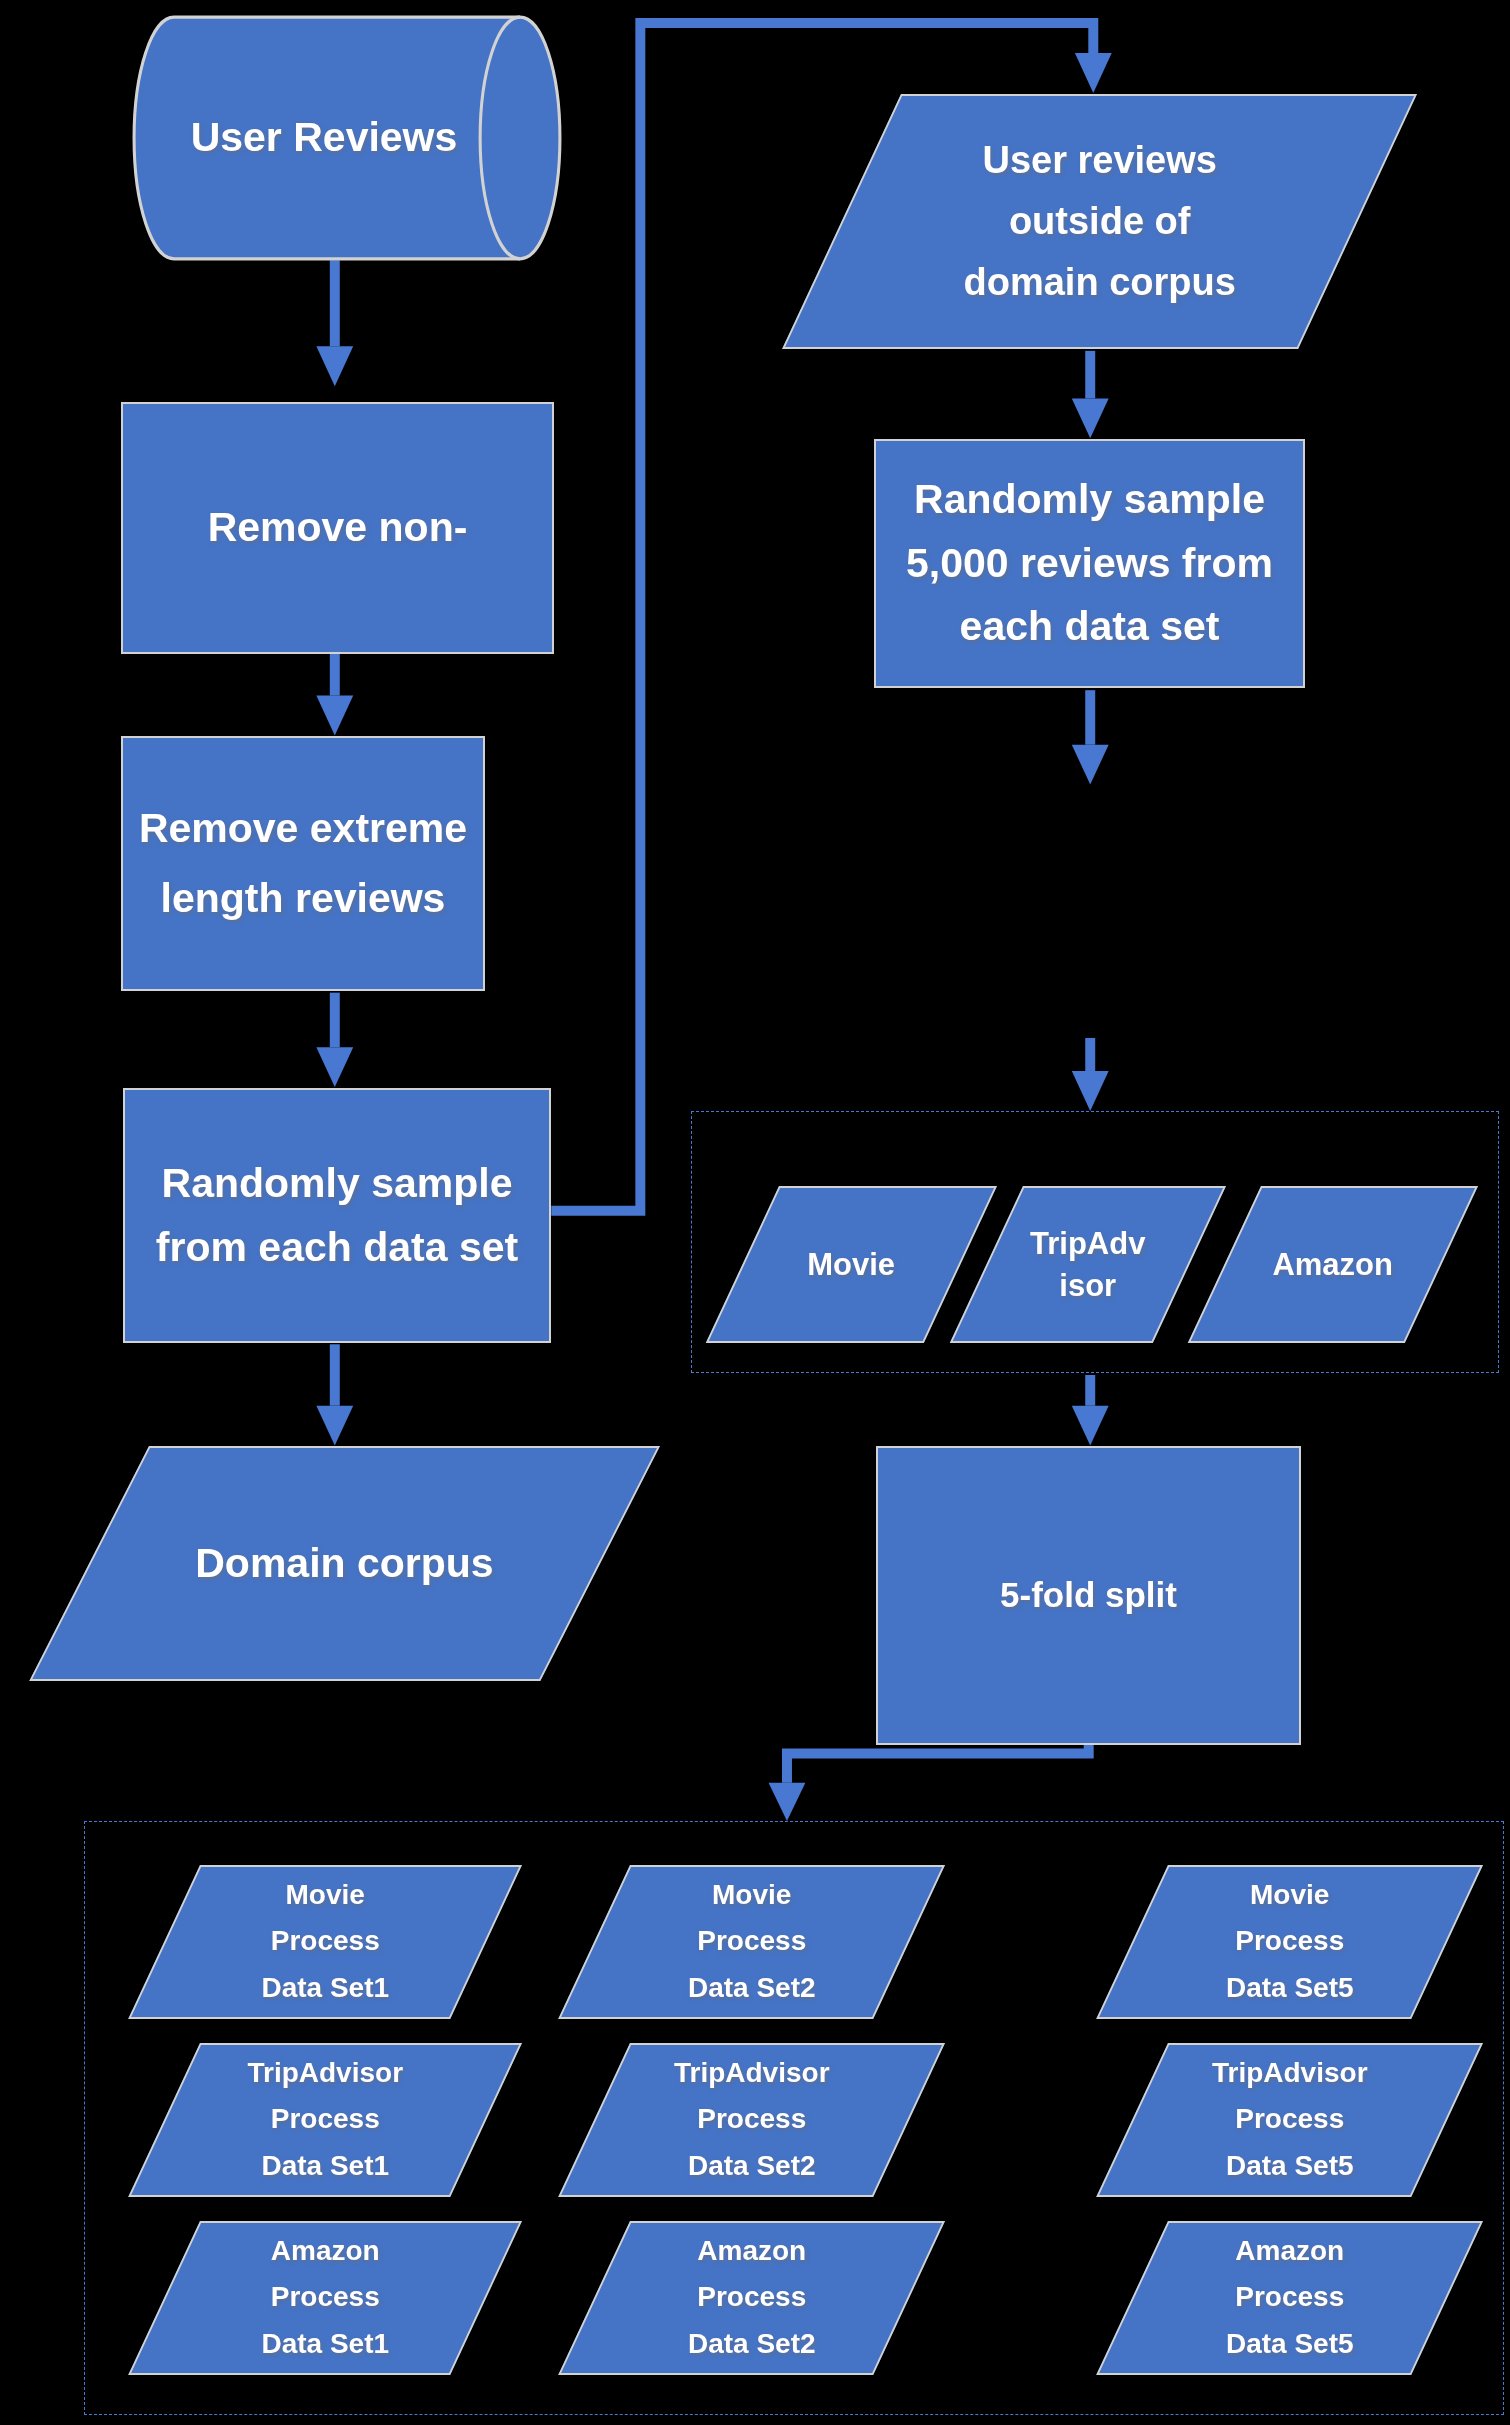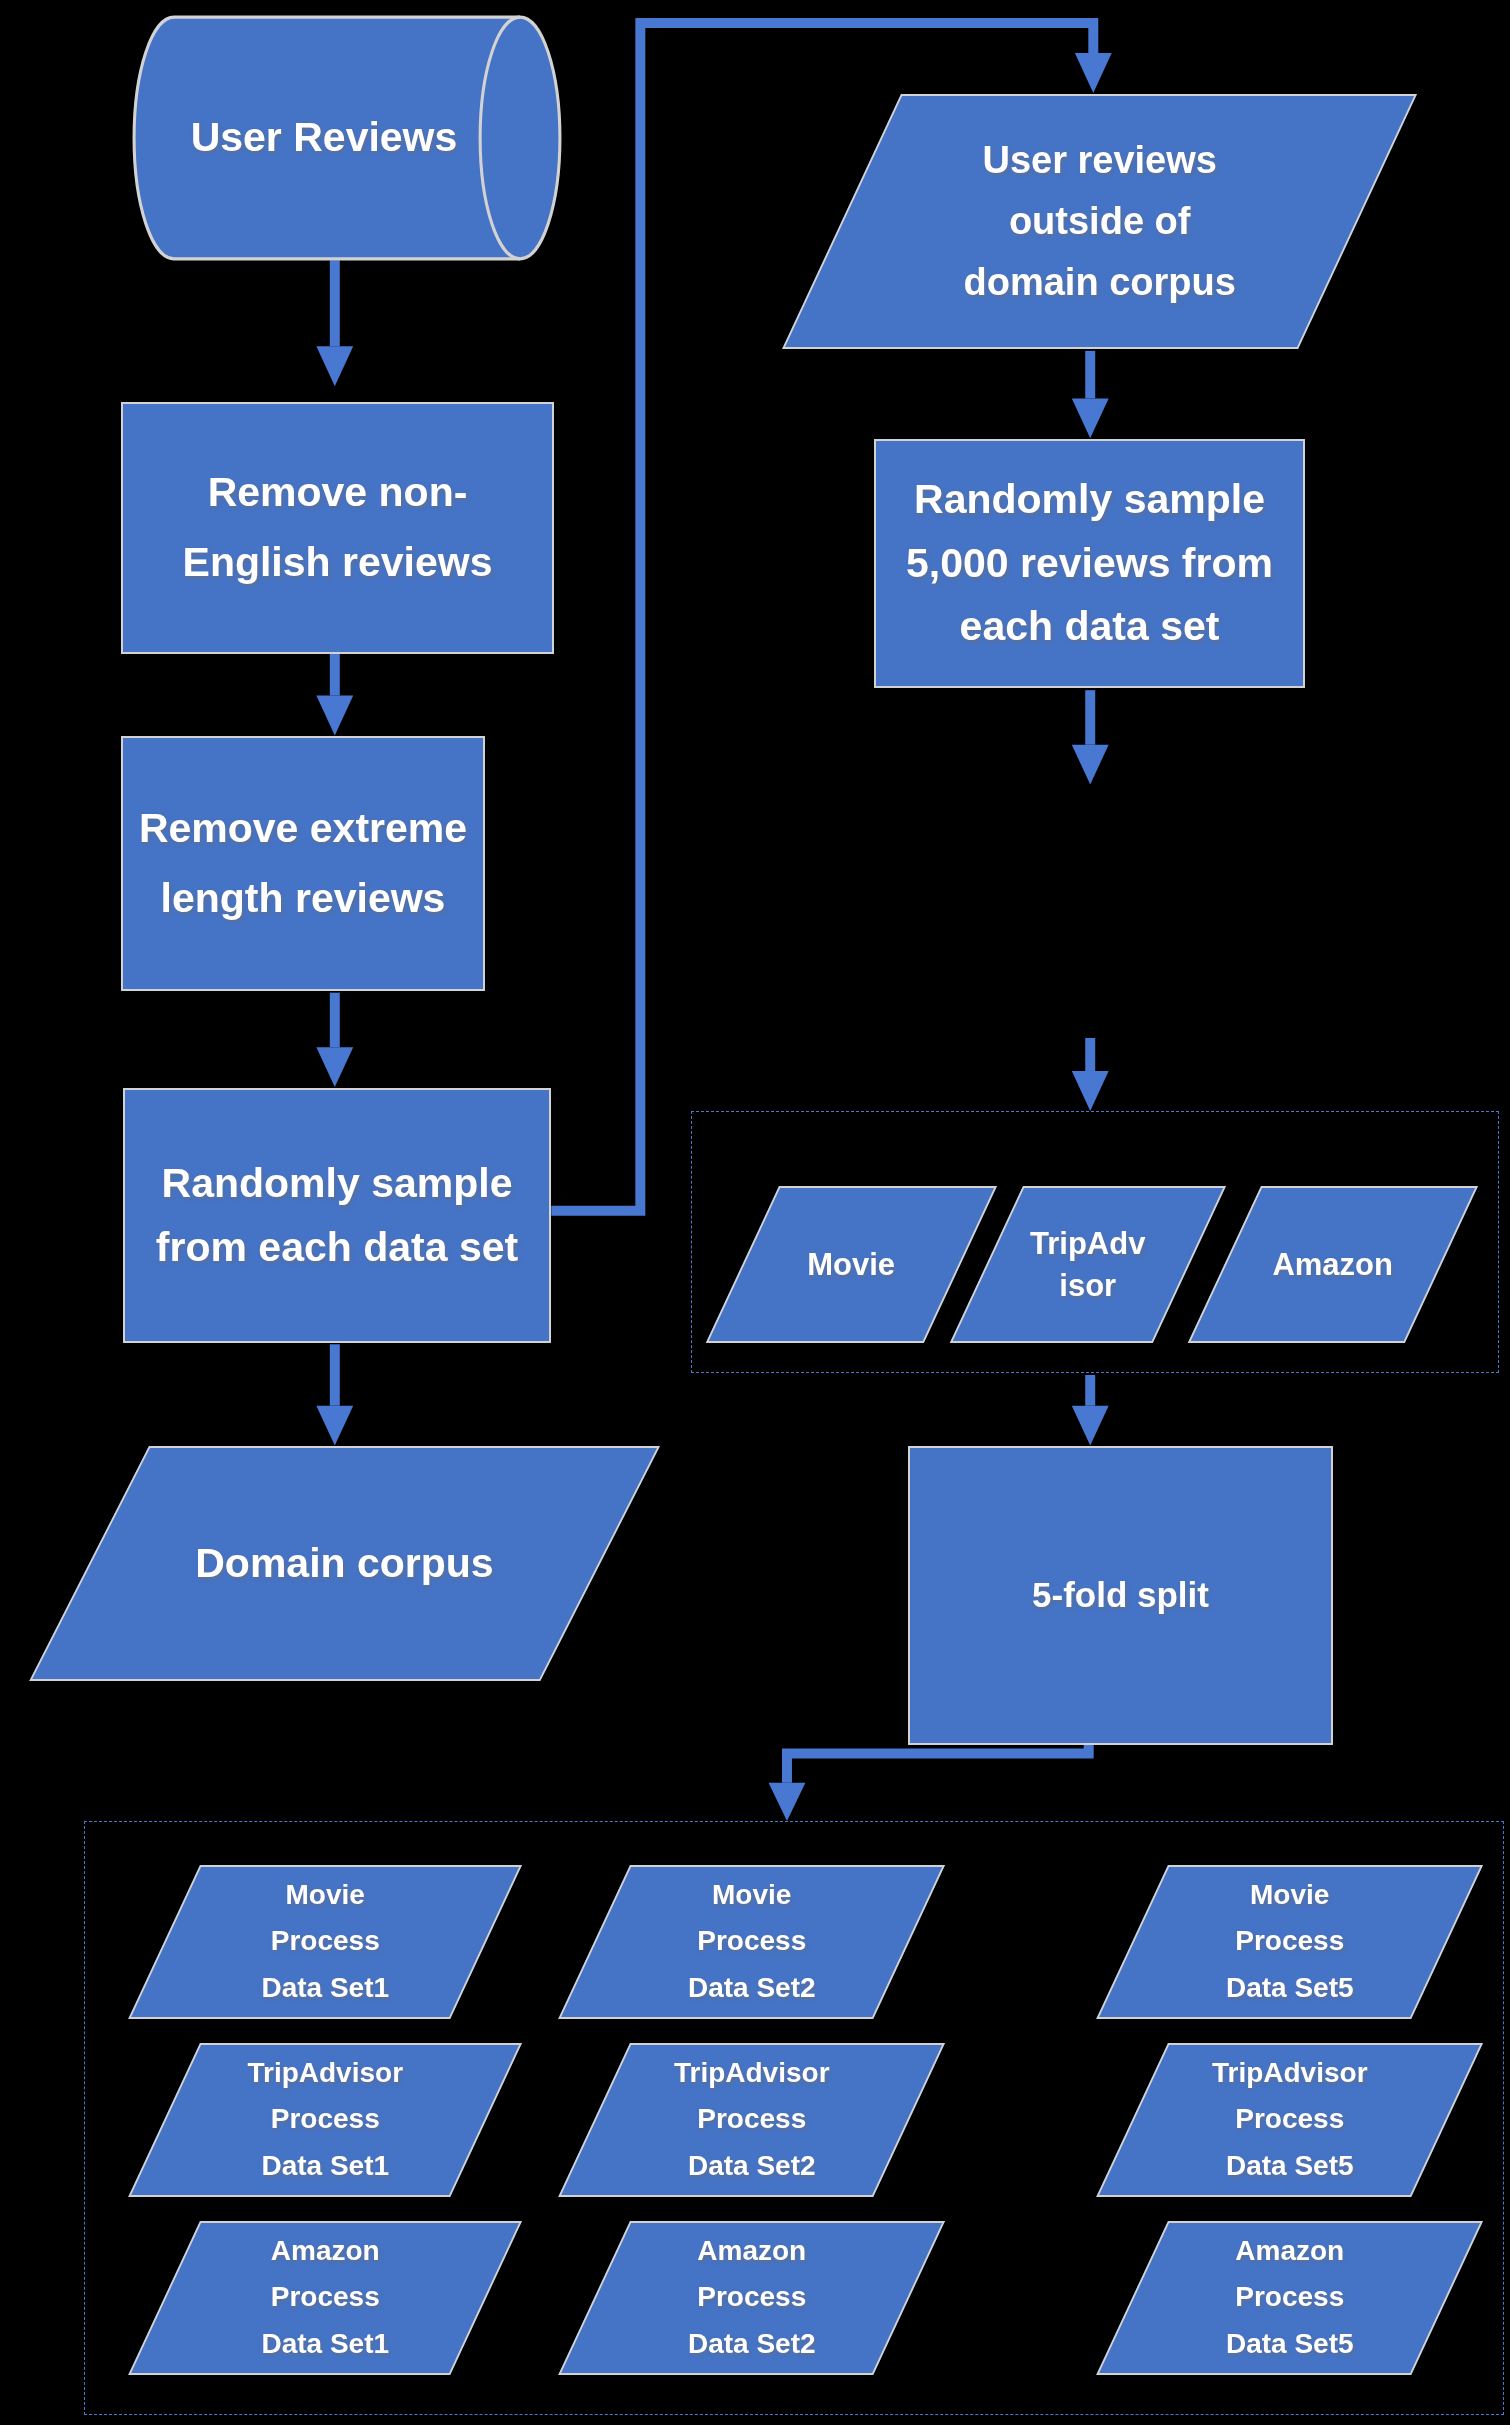--- a/index.html
+++ b/index.html
@@ -84,21 +84,20 @@
     <div class="cyl-text">
       <div class="txt">
         <span class="ln">User Reviews</span>
       </div>
     </div>
   </div>
 
   <div class="shape big shadowed" style="left:121px;top:402px;width:433px;height:252px;">
     <div class="txt">
       <span class="ln">Remove non-</span>
-      <span class="ln">English reviews</span>
     </div>
   </div>
 
   <div class="shape big shadowed" style="left:121px;top:736px;width:364px;height:255px;">
     <div class="txt">
       <span class="ln">Remove extreme</span>
       <span class="ln">length reviews</span>
     </div>
   </div>
 
@@ -144,21 +143,21 @@
         <span class="ln">isor</span>
       </div>
     </div>
     <div class="shape para midlabel shadowed" style="left:569px;top:74px;width:217px;height:157px;">
       <div class="txt">
         <span class="ln">Amazon</span>
       </div>
     </div>
   </div>
 
-  <div class="shape fivefold shadowed" style="left:876px;top:1446px;width:425px;height:299px;margin-left:32px;">
+  <div class="shape fivefold shadowed" style="left:876px;top:1446px;width:425px;height:299px;">
     <div class="txt">
       <span class="ln">5-fold split</span>
     </div>
   </div>
 
   <div class="dashedbox" style="left:84px;top:1821px;width:1420px;height:594px;">
 
     <div class="shape para gridlabel shadowed" style="left:115px;top:43px;width:322px;height:154px;">
       <div class="txt">
         <span class="ln">Movie</span>

